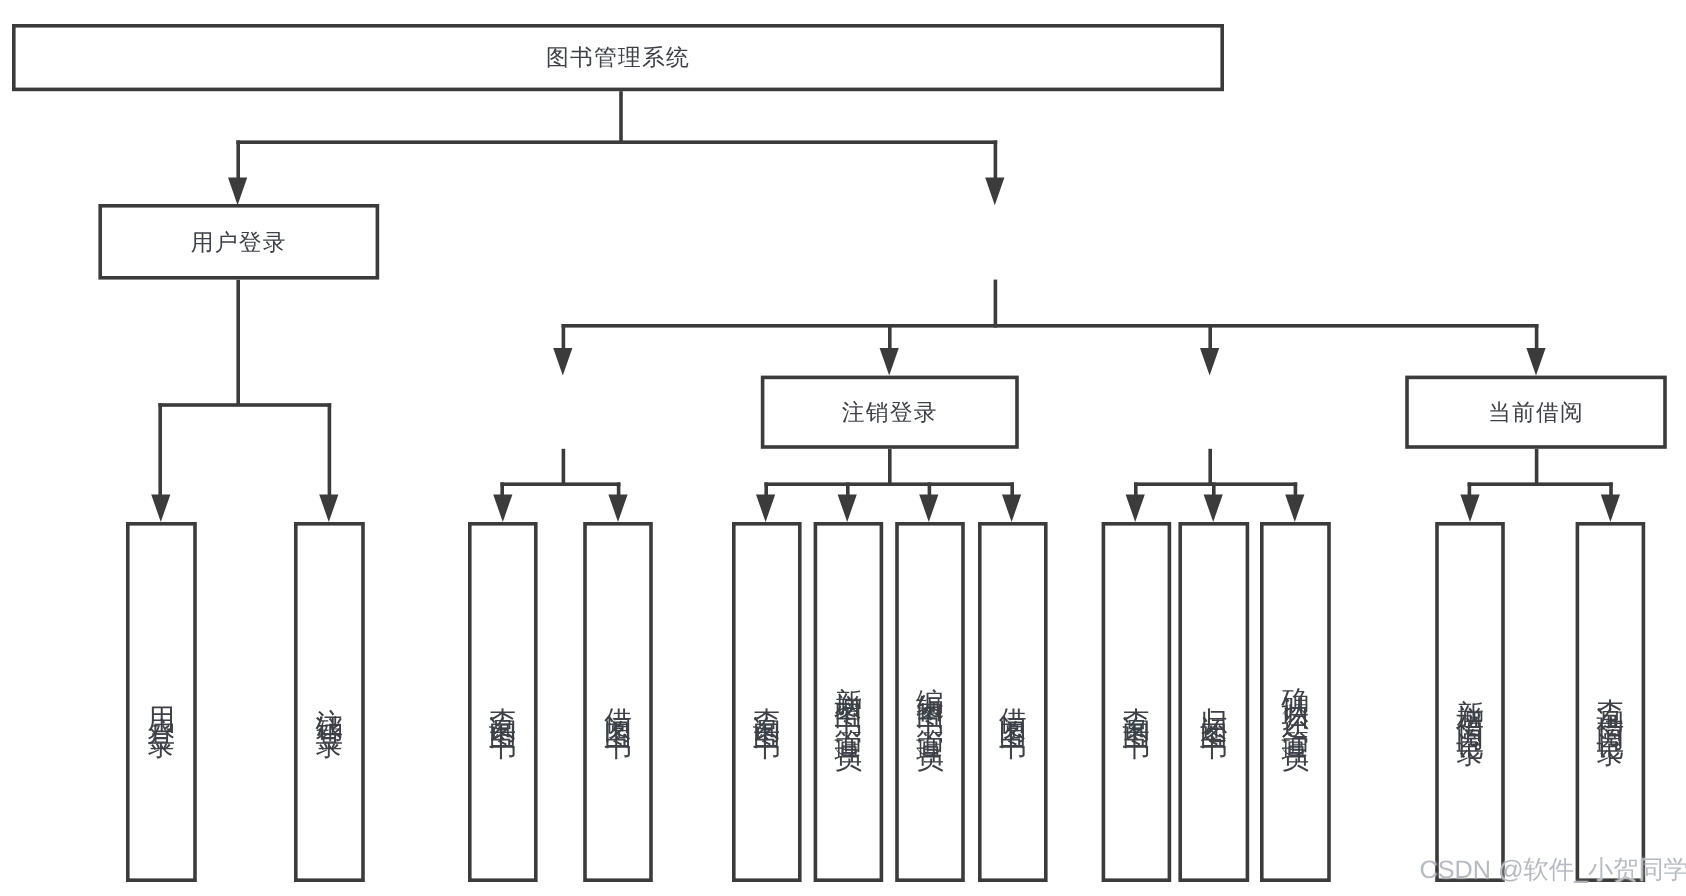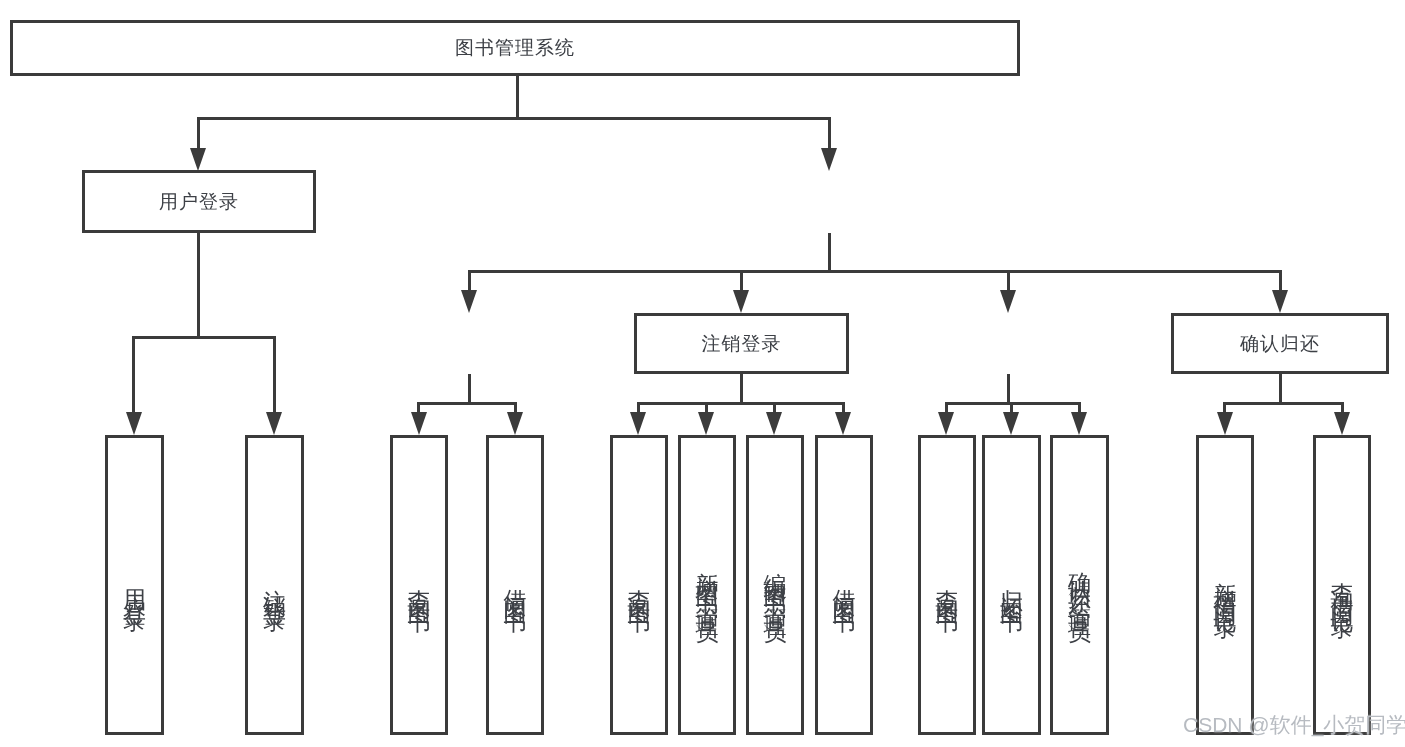--- a/index.html
+++ b/index.html
@@ -130,21 +130,21 @@
   </div>
 
   <div class="box hbox" style="left:82px;top:170px;width:234px;height:63px">
     <span>用户登录</span>
   </div>
 
   <div class="box hbox" style="left:634px;top:313px;width:215px;height:61px">
     <span>注销登录</span>
   </div>
   <div class="box hbox" style="left:1171px;top:313px;width:218px;height:61px">
-    <span>确认归还</span>
+    <span>当前借阅</span>
   </div>
 
   <div class="box vbox" style="left:105px;top:435px;width:59px;height:300px">
     <span>用户登录</span>
   </div>
   <div class="box vbox" style="left:245px;top:435px;width:59px;height:300px">
     <span>注销登录</span>
   </div>
 
   <div class="box vbox" style="left:390px;top:435px;width:58px;height:300px">

